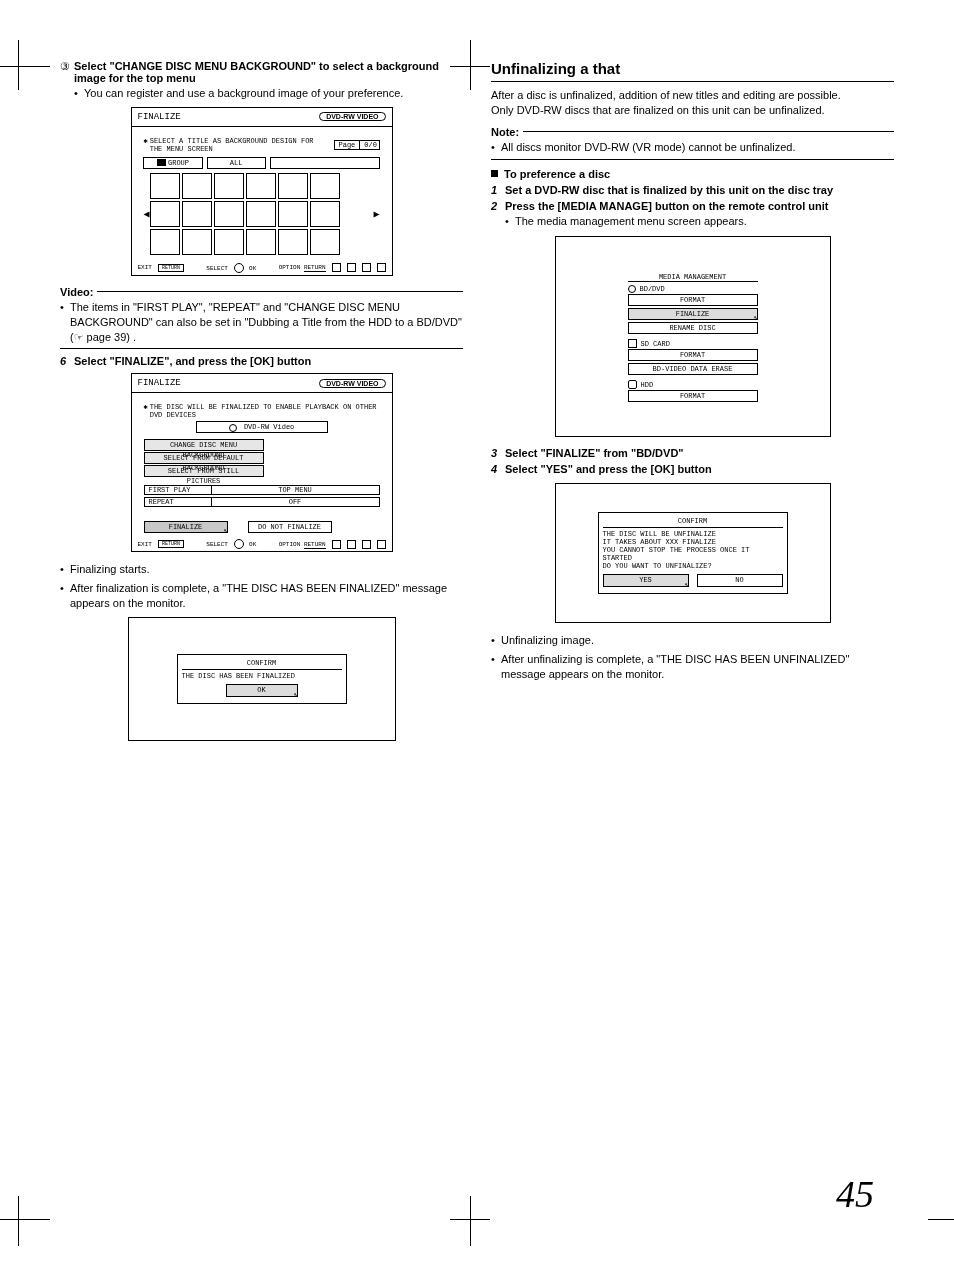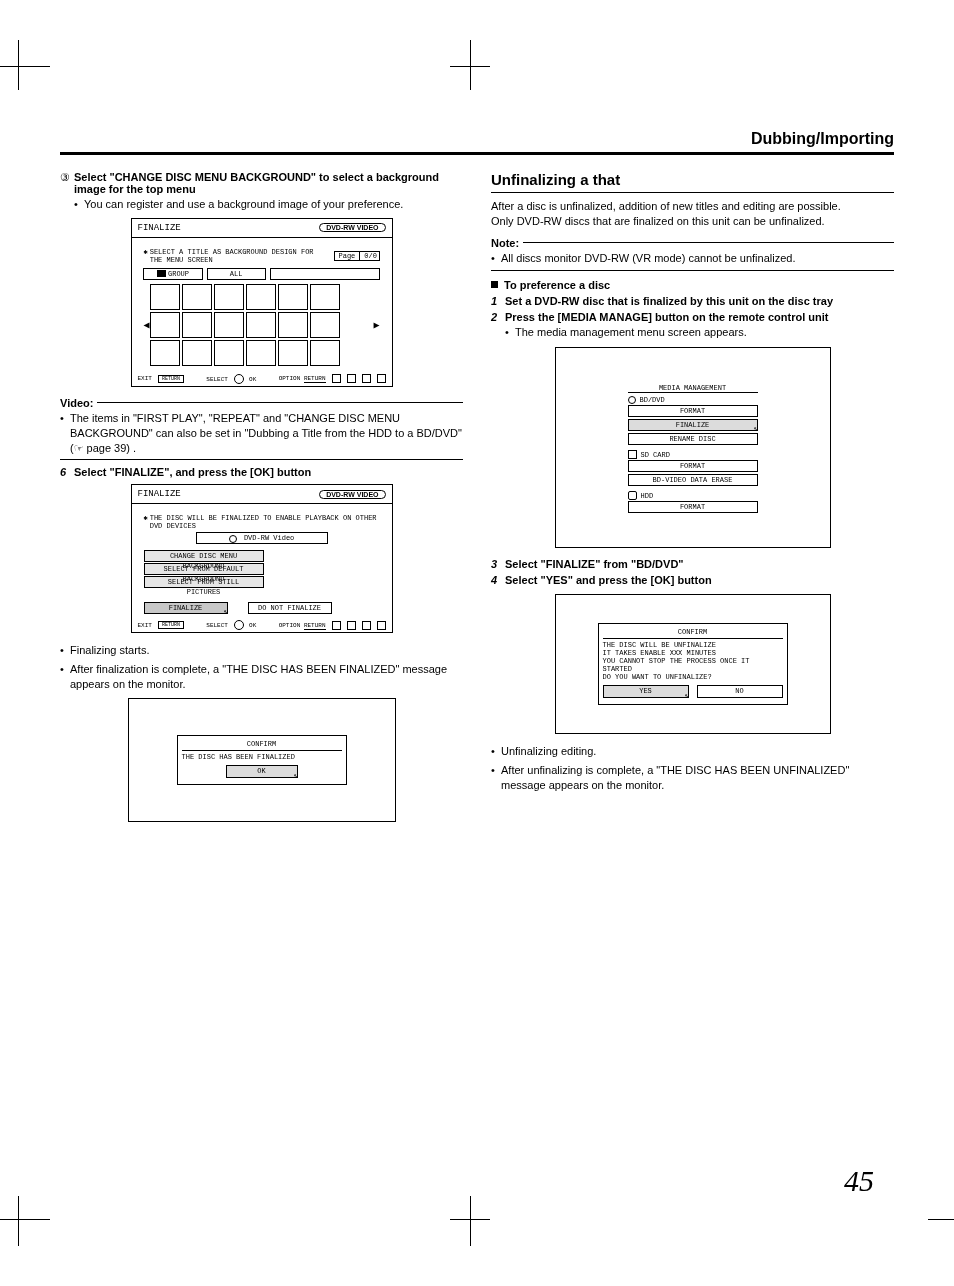--- a/index.html
+++ b/index.html
@@ -144,42 +144,41 @@
     font-size: 7px;
   }
   .confirm-title { text-align:center; border-bottom:1px solid #000; padding-bottom:2px; margin-bottom:2px; }
   .confirm-btns { display:flex; gap:8px; justify-content:center; margin-top:4px; }
   .confirm-btn { border:1px solid #000; flex:1; text-align:center; height:11px; line-height:11px; font-size:7px; }
   .confirm-btn.sel { background:#dcdcdc; }
 
   .h2 { font-size: 15px; font-weight: bold; border-bottom: 1px solid #000; margin: 0 0 6px 0; padding-bottom: 4px; }
   .sub-h { font-weight: bold; margin: 8px 0 4px 0; display:flex; align-items:center; gap:6px; }
   .sub-h .dot { width:7px; height:7px; background:#000; }
-  .page-no { position:absolute; bottom:88px; right:80px; font-family: Georgia, 'Times New Roman', serif; font-style: italic; font-size: 30px; }
+  .page-no { position:absolute; bottom:70px; right:80px; font-family: Georgia, 'Times New Roman', serif; font-style: italic; font-size: 38px; }
   .lbl-field { border:1px solid #000; font-family:"Courier New",monospace; font-size:7px; display:flex; }
   .lbl-field .k { border-right:1px solid #000; padding:0 4px; }
   .lbl-field .v { flex:1; text-align:center; padding:0 4px; }
   .finalize-row { display:flex; gap:20px; align-items:center; margin-top:14px; }
 </style>
 </head>
 <body>
 
 <div class="page">
 
   <div class="crop-h crop-tl-h"></div>
   <div class="crop-v crop-tl-v"></div>
   <div class="crop-h crop-tc-h"></div>
   <div class="crop-v crop-tc-v"></div>
   <div class="crop-h crop-bl-h"></div>
   <div class="crop-v crop-bl-v"></div>
   <div class="crop-h crop-bc-h"></div>
   <div class="crop-v crop-bc-v"></div>
   <div class="crop-h crop-br-h"></div>
 
-  <div class="section-title">Dubbing/Importing</div>
 
   <div class="columns">
 
     <div class="col">
 
       <div class="step-row">
         <div class="step-sym">③</div>
         <div class="step-text">Select "CHANGE DISC MENU BACKGROUND" to select a background image for the top menu</div>
       </div>
       <div class="bullet-row">
@@ -286,20 +285,30 @@
           </div>
           <div style="border:1px solid #000;width:130px;margin:2px auto;text-align:center;height:10px;line-height:10px;">
             <span class="disc-ico" style="display:inline-block;vertical-align:middle;margin-right:3px;"></span>
             <span>DVD-RW Video</span>
           </div>
           <div style="width:106px;margin:6px 0 0 0;">
             <div class="mini-btn shade" style="width:100%;margin-bottom:1px;">CHANGE DISC MENU BACKGROUND</div>
             <div class="mini-btn shade" style="width:100%;margin-bottom:1px;">SELECT FROM DEFAULT BACKGROUND</div>
             <div class="mini-btn shade" style="width:100%;">SELECT FROM STILL PICTURES</div>
           </div>
+          <div style="margin-top:8px;">
+            <div class="lbl-field" style="margin-bottom:2px;">
+                <span class="k" style="width:58px;">FIRST PLAY</span>
+                <span class="v">TOP MENU</span>
+              </div>
+            <div class="lbl-field">
+                <span class="k" style="width:58px;">REPEAT</span>
+                <span class="v">OFF</span>
+              </div>
+          </div>
           <div class="finalize-row">
             <div class="mini-btn high" style="width:70px;position:relative;">
               <span>FINALIZE</span>
               <span style="position:absolute;right:-2px;bottom:-4px;font-size:8px;">↖</span>
             </div>
             <div class="mini-btn" style="width:70px;">DO NOT FINALIZE</div>
           </div>
         </div>
         <div class="foot-ctrl">
           <span>EXIT</span>
@@ -407,36 +416,36 @@
       </div>
       <div class="step-row" style="margin-top:4px;">
         <div class="step-num">4</div>
         <div class="step-text">Select "YES" and press the [OK] button</div>
       </div>
 
       <div class="fig-confirm" style="padding:28px 12px;">
         <div class="confirm-box">
           <div class="confirm-title">CONFIRM</div>
           <div>THE DISC WILL BE UNFINALIZE</div>
-          <div>IT TAKES ENABLE XXX MINUTES</div>
+          <div>IT TAKES ABOUT XXX FINALIZE</div>
           <div>YOU CANNOT STOP THE PROCESS ONCE IT STARTED</div>
           <div>DO YOU WANT TO UNFINALIZE?</div>
           <div class="confirm-btns">
             <div class="confirm-btn sel" style="position:relative;">
               <span>YES</span>
               <span style="position:absolute;right:-2px;bottom:-4px;font-size:8px;">↖</span>
             </div>
             <div class="confirm-btn">NO</div>
           </div>
         </div>
       </div>
 
       <div class="bullet-row-no-ind">
         <div class="bullet">•</div>
-        <div>Unfinalizing editing.</div>
+        <div>Unfinalizing image.</div>
       </div>
       <div class="bullet-row-no-ind">
         <div class="bullet">•</div>
         <div>After unfinalizing is complete, a "THE DISC HAS BEEN UNFINALIZED" message appears on the monitor.</div>
       </div>
 
     </div>
   </div>
 
   <div class="page-no">45</div>

